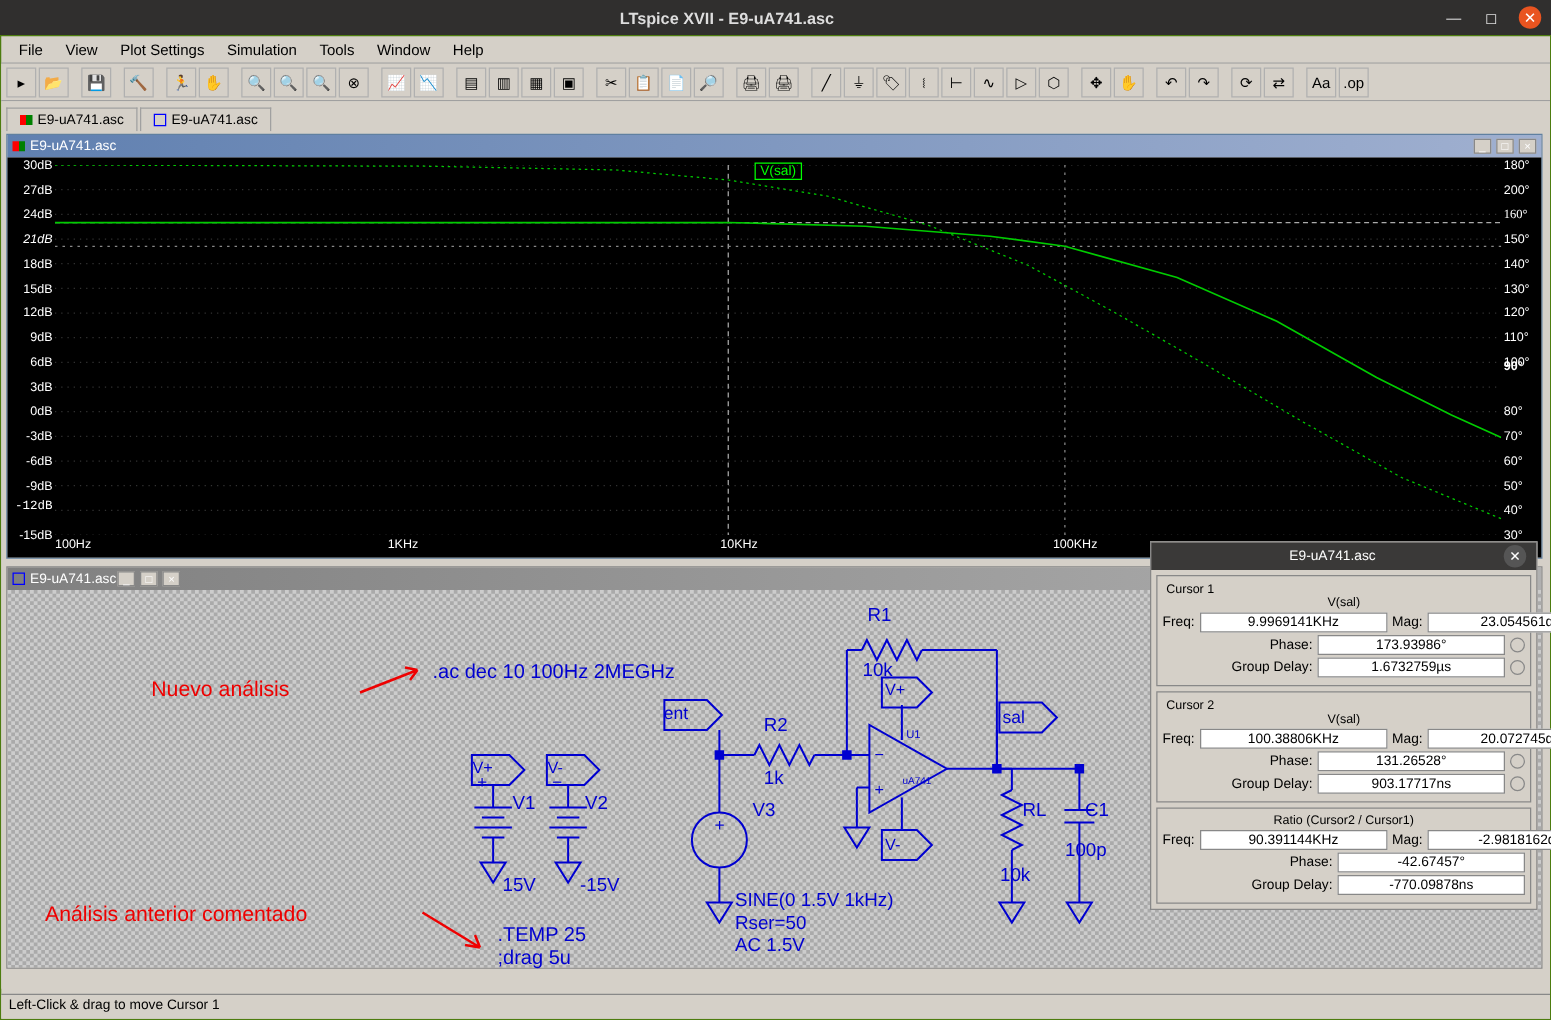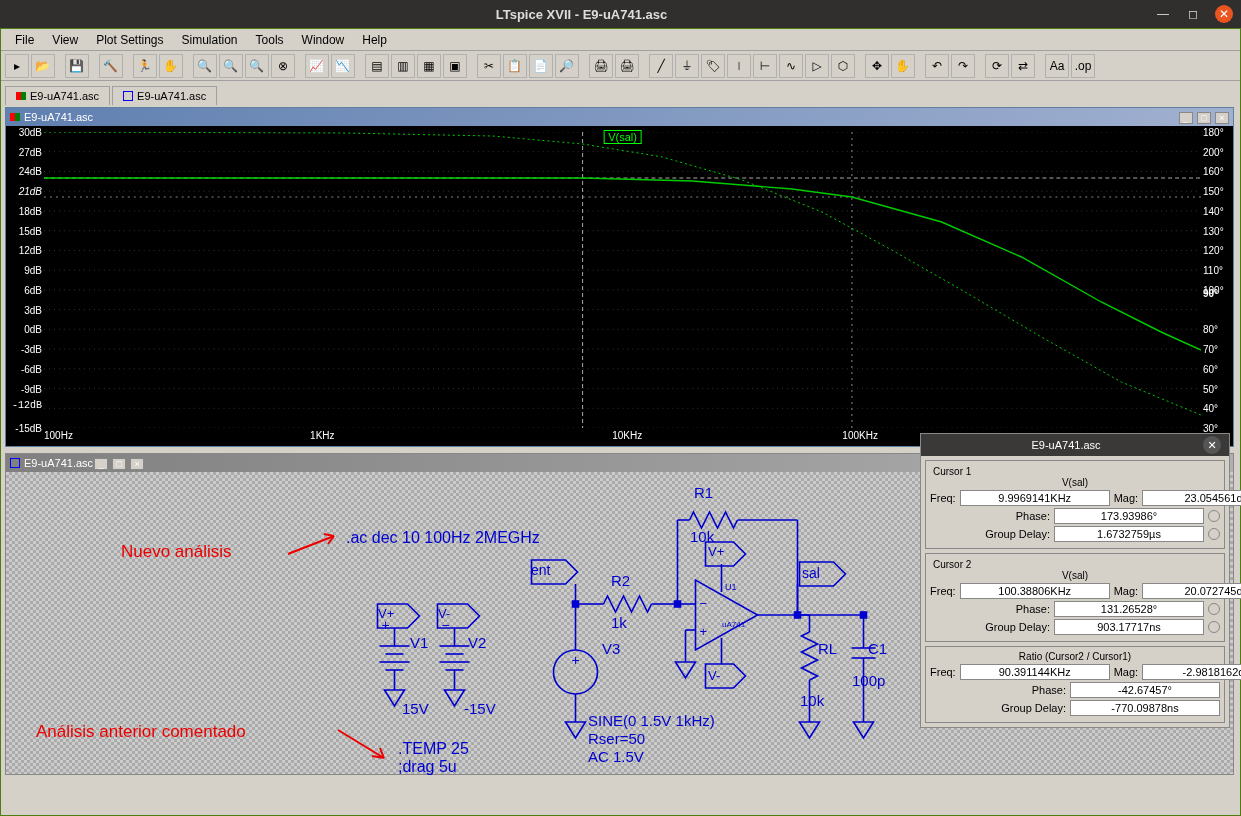--- a/index.html
+++ b/index.html
@@ -176,21 +176,21 @@
             <div style="top: 192.333px;">0dB</div>
             <div style="top: 212.067px;">-3dB</div>
             <div style="top: 231.8px;">-6dB</div>
             <div style="top: 251.533px;">-9dB</div>
             <div style="top: 268px; font-family: Liberation Mono, monospace;">-12dB</div>
             <div style="top: 291px;">-15dB</div>
           </div>
         <div class="y-axis-right">
             <div style="top: -5px;">180°</div>
             <div style="top: 14.7333px;">200°</div>
-            <div style="top: 34.4667px;">160°</div>
+            <div style="top: 34.4667px; font-family: Liberation Serif, serif;">160°</div>
             <div style="top: 54.2px;">150°</div>
             <div style="top: 73.9333px;">140°</div>
             <div style="top: 93.6667px;">130°</div>
             <div style="top: 113.4px;">120°</div>
             <div style="top: 133.133px;">110°</div>
             <div style="top: 152.867px;">100°</div>
             <div style="top: 156px; font-weight: bold;">90°</div>
             <div style="top: 192.333px;">80°</div>
             <div style="top: 212.067px;">70°</div>
             <div style="top: 231.8px;">60°</div>
@@ -227,21 +227,21 @@
             <line x1="0" y1="65" x2="1160" y2="65" stroke="#888" stroke-dasharray="2 4"></line>
 
             <path d="M 0 46 L 400 46 L 540 46 L 650 49 L 750 57 L 810 65 L 900 90 L 980 125 L 1060 170 L 1120 200 L 1160 218" stroke="#0c0" fill="none" stroke-width="1.4"></path>
 
             <path d="M 0 0 L 300 1 L 450 4 L 540 12 L 620 25 L 700 48 L 780 80 L 850 118 L 920 158 L 1000 205 L 1080 250 L 1160 283" stroke="#0c0" fill="none" stroke-width="1" stroke-dasharray="2 3"></path>
           </svg>
         </div>
         <div class="x-axis">
             <div style="left: 0%;">100Hz</div>
             <div style="left: 23%;">1KHz</div>
-            <div style="left: 46%; margin-left: 36px;">10KHz</div>
+            <div style="left: 46%;">10KHz</div>
             <div style="left: 69%;">100KHz</div>
           </div>
       </div>
     </div>
 
     <div class="sch-window">
       <div class="sch-titlebar">
         <span class="tab-icon-sch" style="margin-right:4px"></span>
         <span>E9-uA741.asc</span>
         <span class="spacer"></span>
@@ -449,13 +449,16 @@
         <div class="cursor-row">
             <label></label>
             <span style="flex:1"></span>
             <label style="width:70px">Group Delay:</label>
             <input value="-770.09878ns" style="">
           </div>
       </div>
     </div>
   </div>
 
+  <div class="statusbar">
+    <span>Left-Click &amp; drag to move Cursor 1</span>
+  </div>
 </div>
 
 </body></html>

